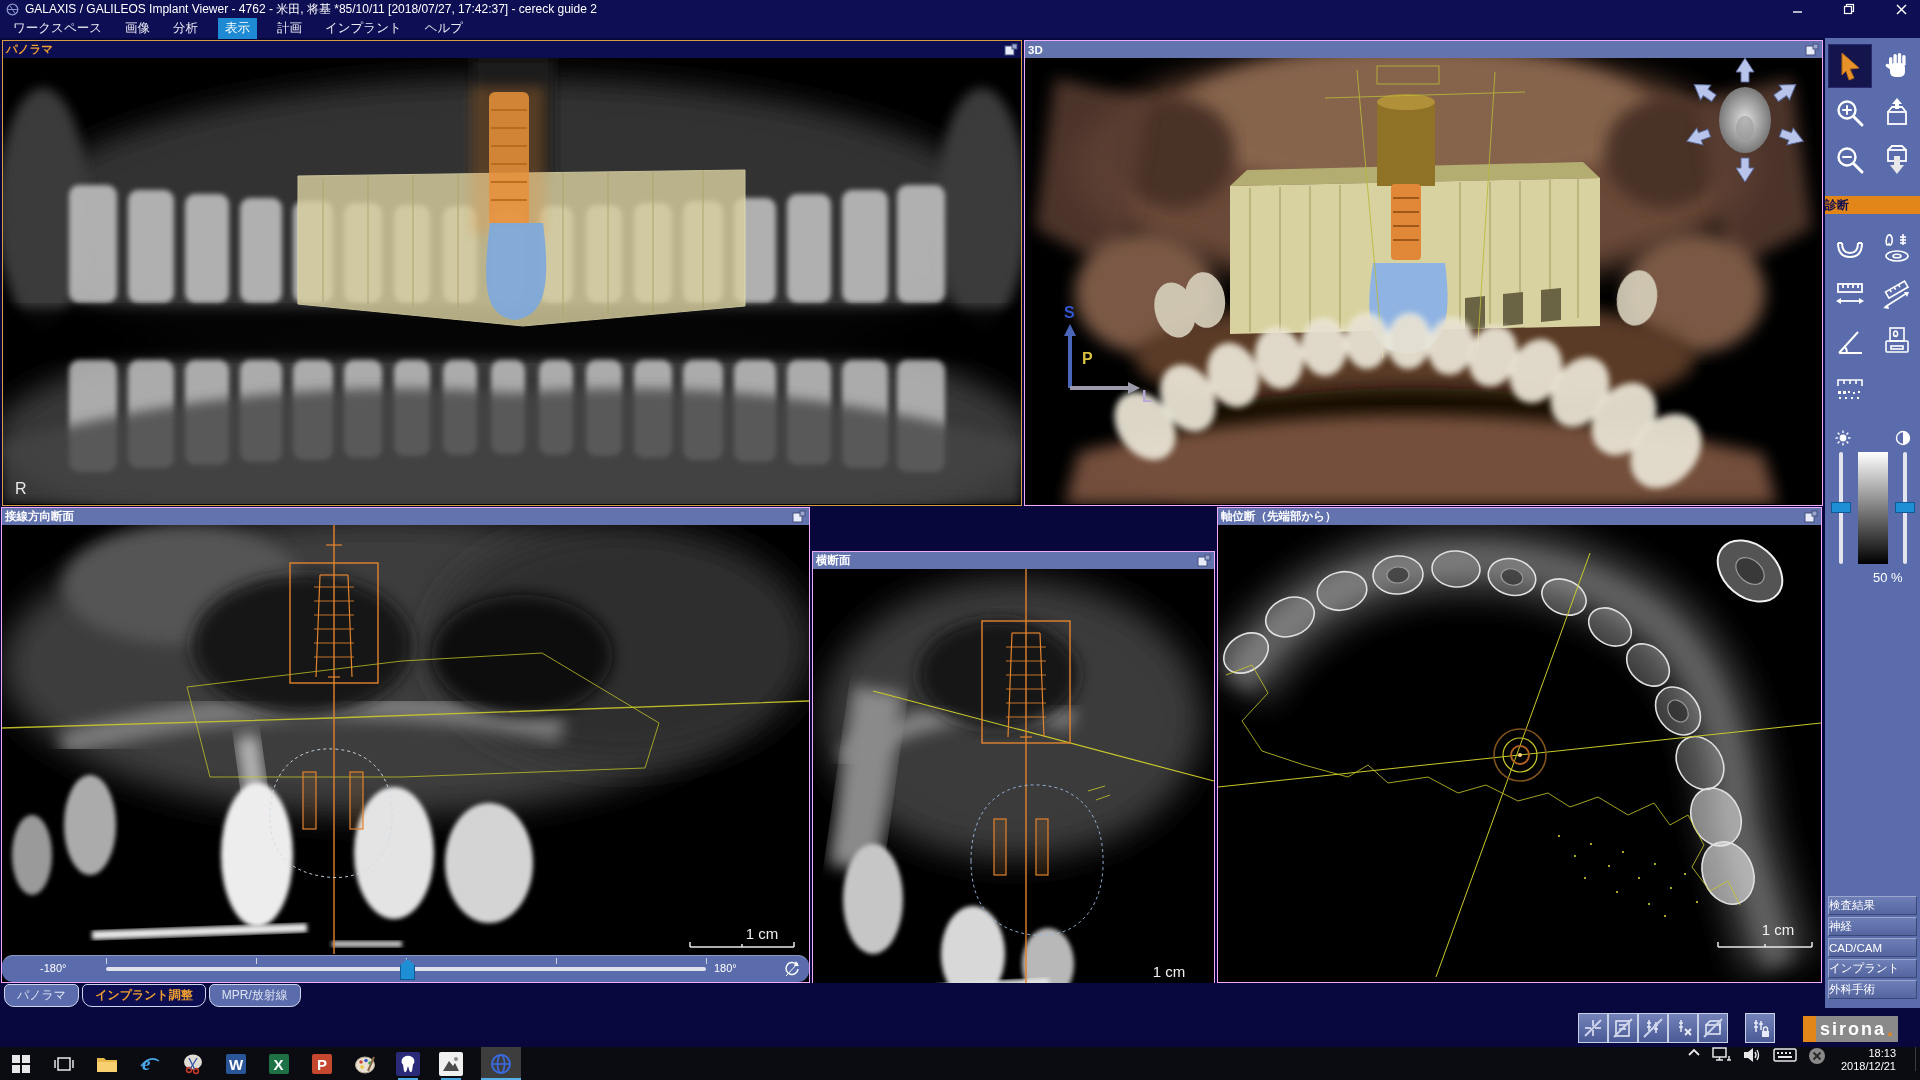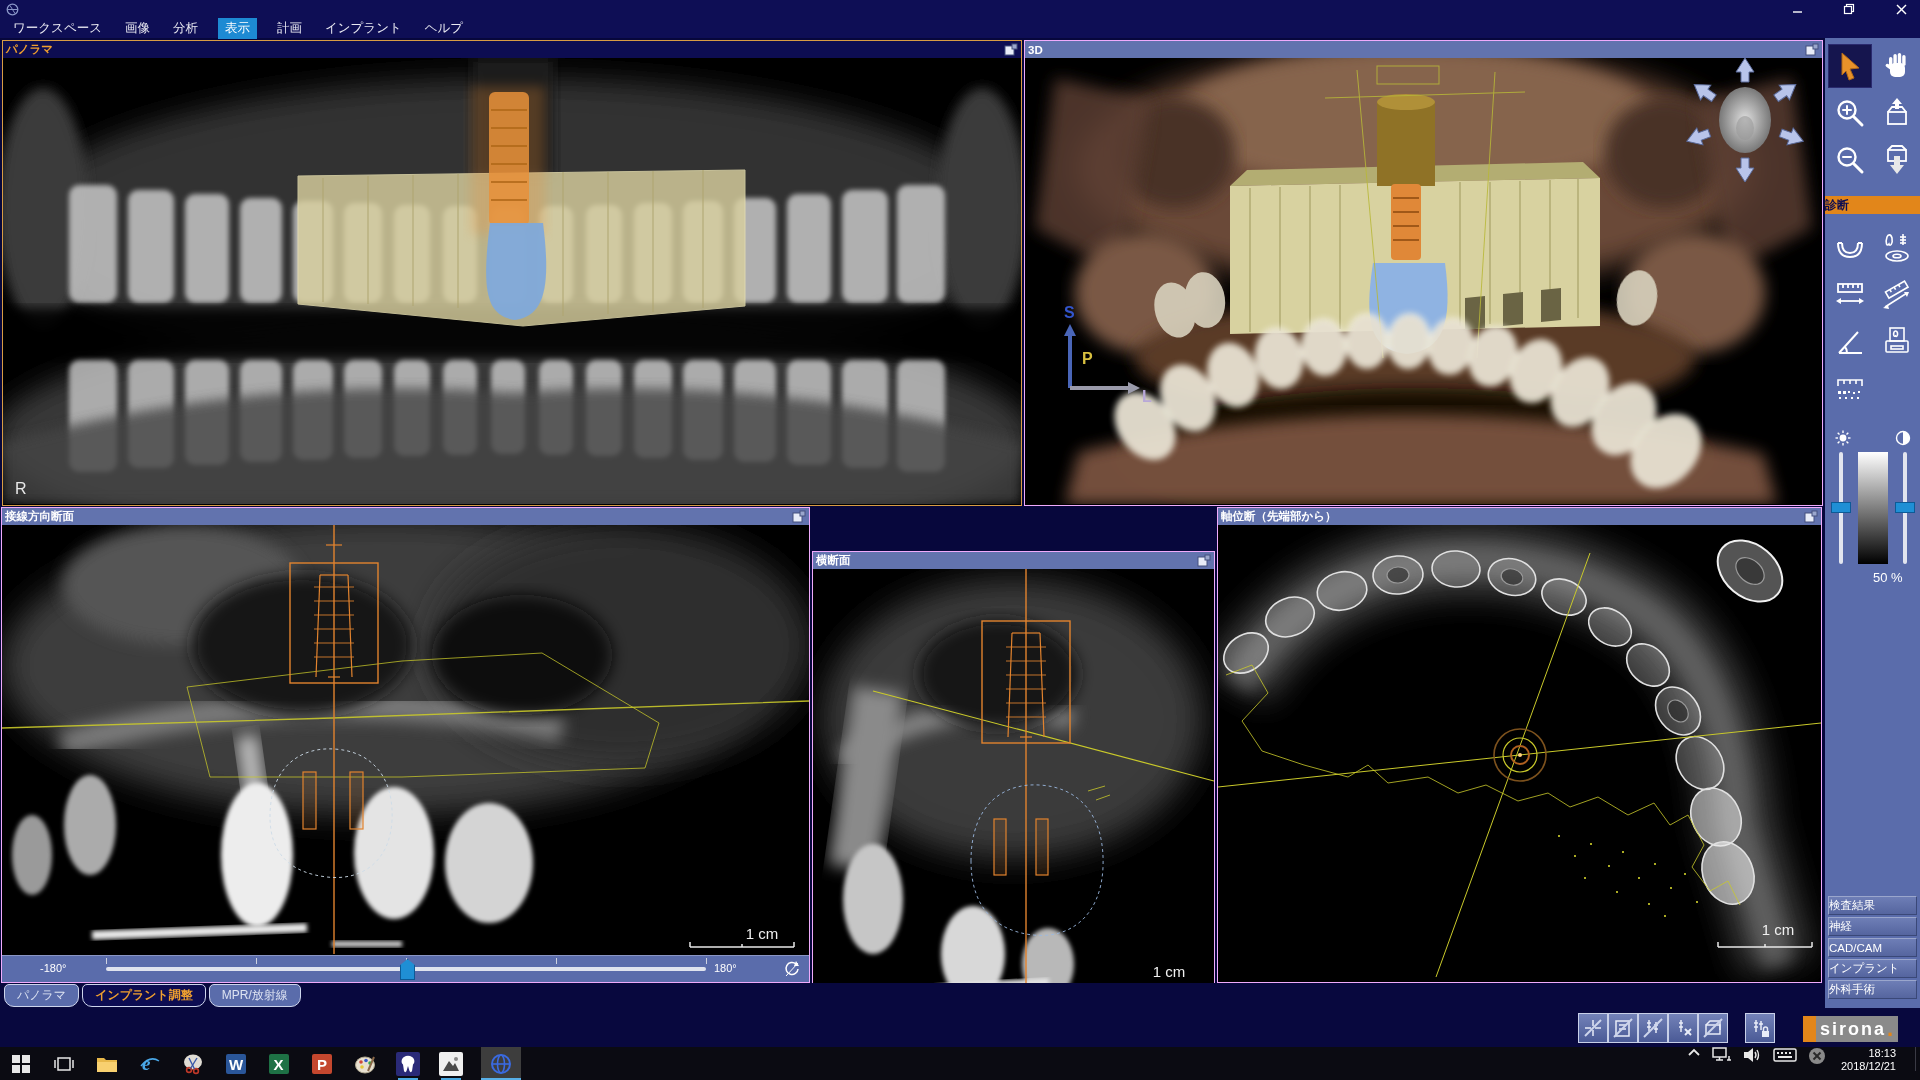--- a/index.html
+++ b/index.html
@@ -19,21 +19,21 @@
   
   .panel{position:absolute;background:#000;border:1px solid #f0abfc;box-sizing:border-box;}
   .panel.active{border:1px solid #d89c44;}
   .ptitle{height:17px;background:#6273ae;color:#fff;font-size:11.5px;font-weight:bold;
           display:flex;align-items:center;justify-content:space-between;padding:0 3px;}
   .panel.active .ptitle{background:#0d0d52;color:#ef9f2f;}
   .pcontent{position:relative;width:100%;overflow:hidden;}
   .maxbtn{width:14px;height:13px;display:block;}
   svg{display:block;}
   
-  .rotstrip{position:absolute;left:0;bottom:0;width:100%;height:27px;background:#5a6cab;border-top:1px solid #8a96c4;box-sizing:border-box;}
+  .rotstrip{position:absolute;left:0;bottom:0;width:100%;height:27px;background:#5a6cab;border-top:1px solid #8a96c4;box-sizing:border-box;border-radius:11px;}
   .rotlabel{position:absolute;top:6px;color:#fff;font-size:11px;}
   .rottrack{position:absolute;left:104px;top:11px;width:600px;height:4px;background:#dfe3ee;border-radius:2px;}
   .rothandle{position:absolute;top:-8px;width:13px;height:19px;background:#1f8fd5;border:1px solid #0d5a96;
              clip-path:polygon(50% 0,100% 30%,100% 100%,0 100%,0 30%);}
   .rottick{position:absolute;top:-9px;width:1px;height:6px;background:#cfd3e2;}
   
   .sidebar{position:absolute;left:1825px;top:38px;width:95px;height:970px;background:#5a6cab;}
   .tool-tile{position:absolute;width:44px;height:44px;display:flex;align-items:center;justify-content:center;}
   .tool-tile.active{background:#15154e;border:1px solid #2a2a6e;box-sizing:border-box;}
   .diagband{position:absolute;left:0;top:158px;width:95px;height:18px;background:#e2861a;color:#0d0d52;
@@ -76,20 +76,21 @@
 <body>
 
 <div id="screen">
 
   <div class="titlebar">
     <svg width="13" height="13" viewBox="0 0 13 13">
       <circle cx="6.5" cy="6.5" r="5.3" fill="none" stroke="#8a96c8" stroke-width="1.3"></circle>
       <line x1="1.5" y1="6.5" x2="11.5" y2="6.5" stroke="#8a96c8" stroke-width="1"></line>
       <line x1="4" y1="2.5" x2="9" y2="10.5" stroke="#8a96c8" stroke-width="1"></line>
     </svg>
+    <span class="title">GALAXIS / GALILEOS Implant Viewer - 4762 - 米田, 将基 *85/10/11 [2018/07/27, 17:42:37] - cereck guide 2</span>
     <div class="wincontrols">
       <div class="winbtn">
         <svg width="11" height="11" viewBox="0 0 11 11">
             <line x1="1" y1="8" x2="10" y2="8" stroke="#fff" stroke-width="1.4"></line>
           </svg>
       </div>
       <div class="winbtn">
         <svg width="12" height="12" viewBox="0 0 12 12" fill="none" stroke="#fff" stroke-width="1.2">
           <rect x="3.5" y="1.5" width="7" height="7"></rect>
             <rect x="1.5" y="3.5" width="7" height="7" fill="#0e0e55"></rect>

